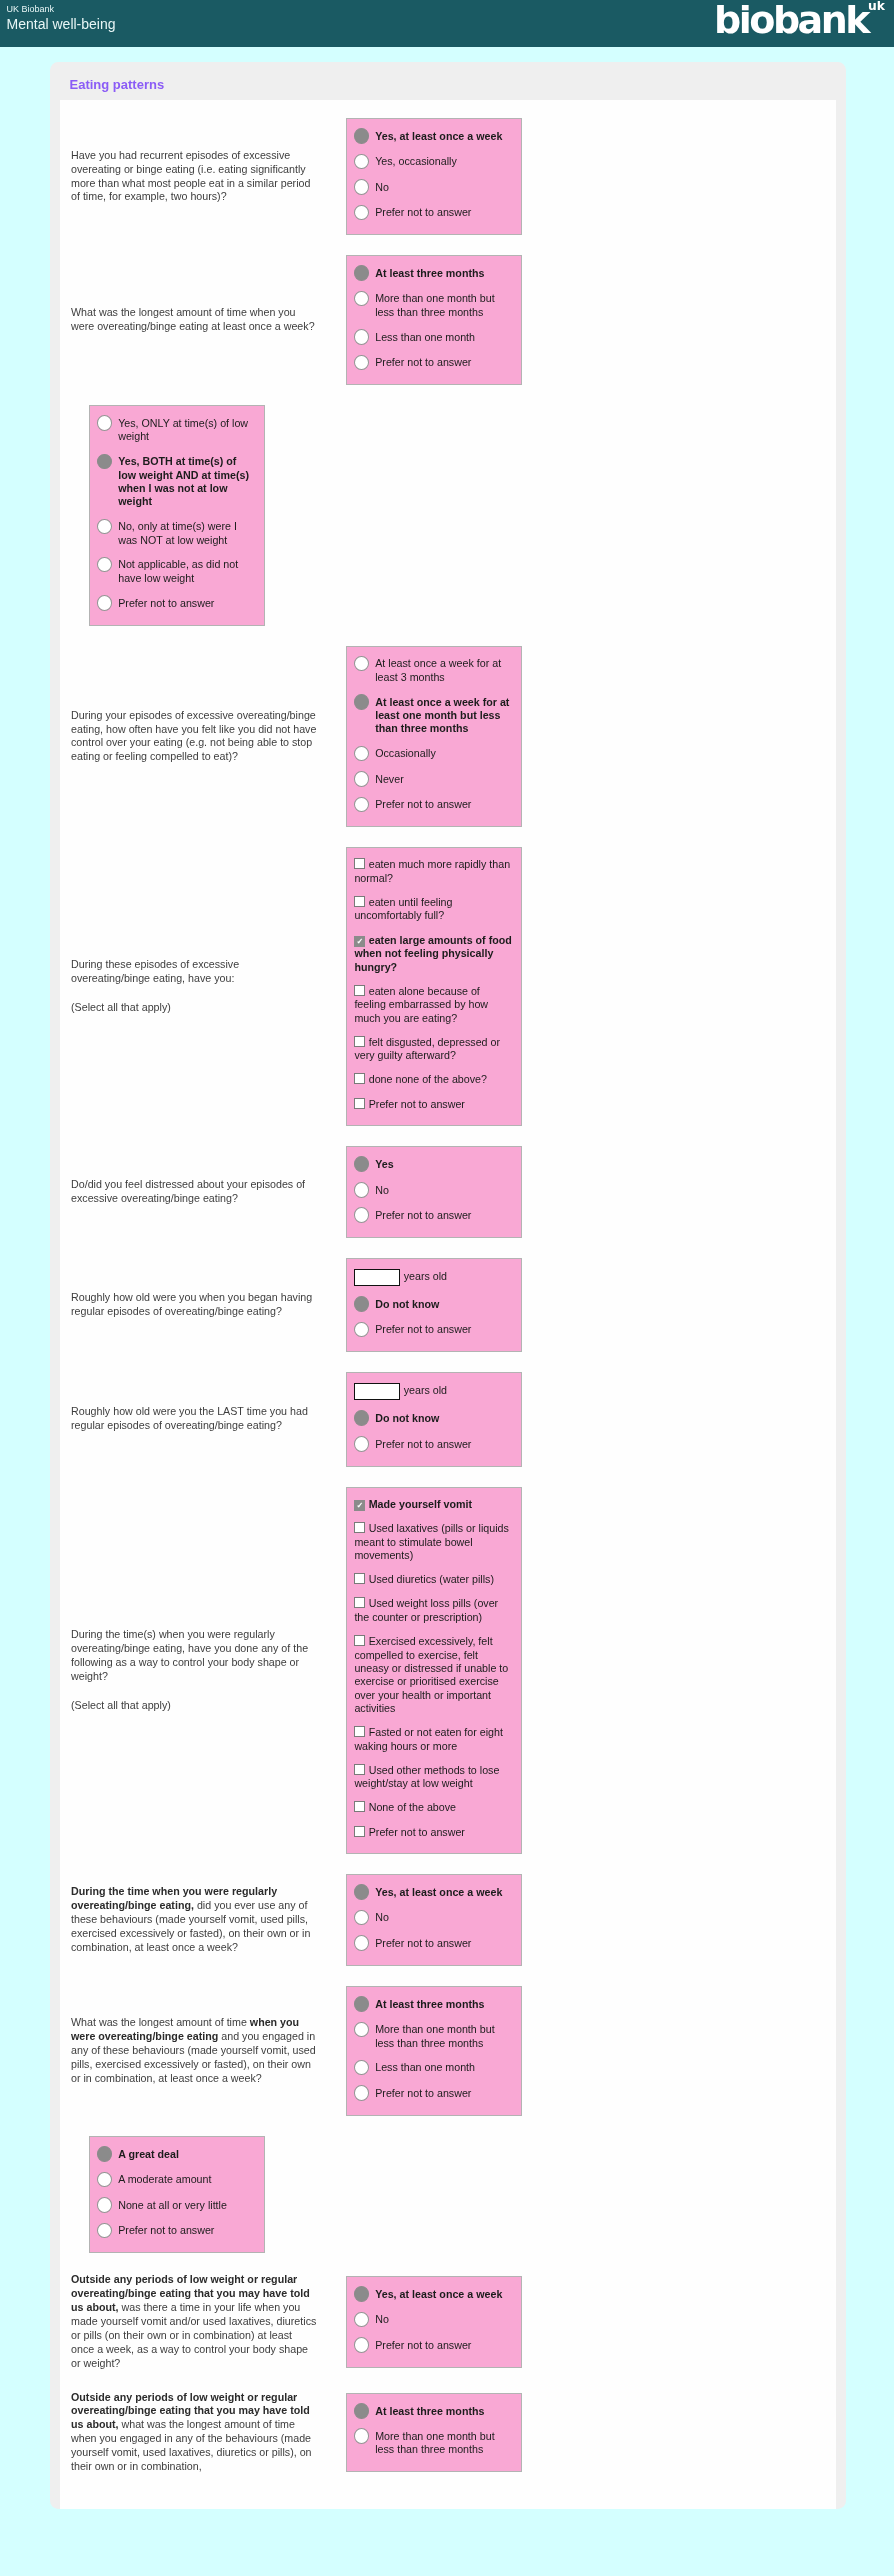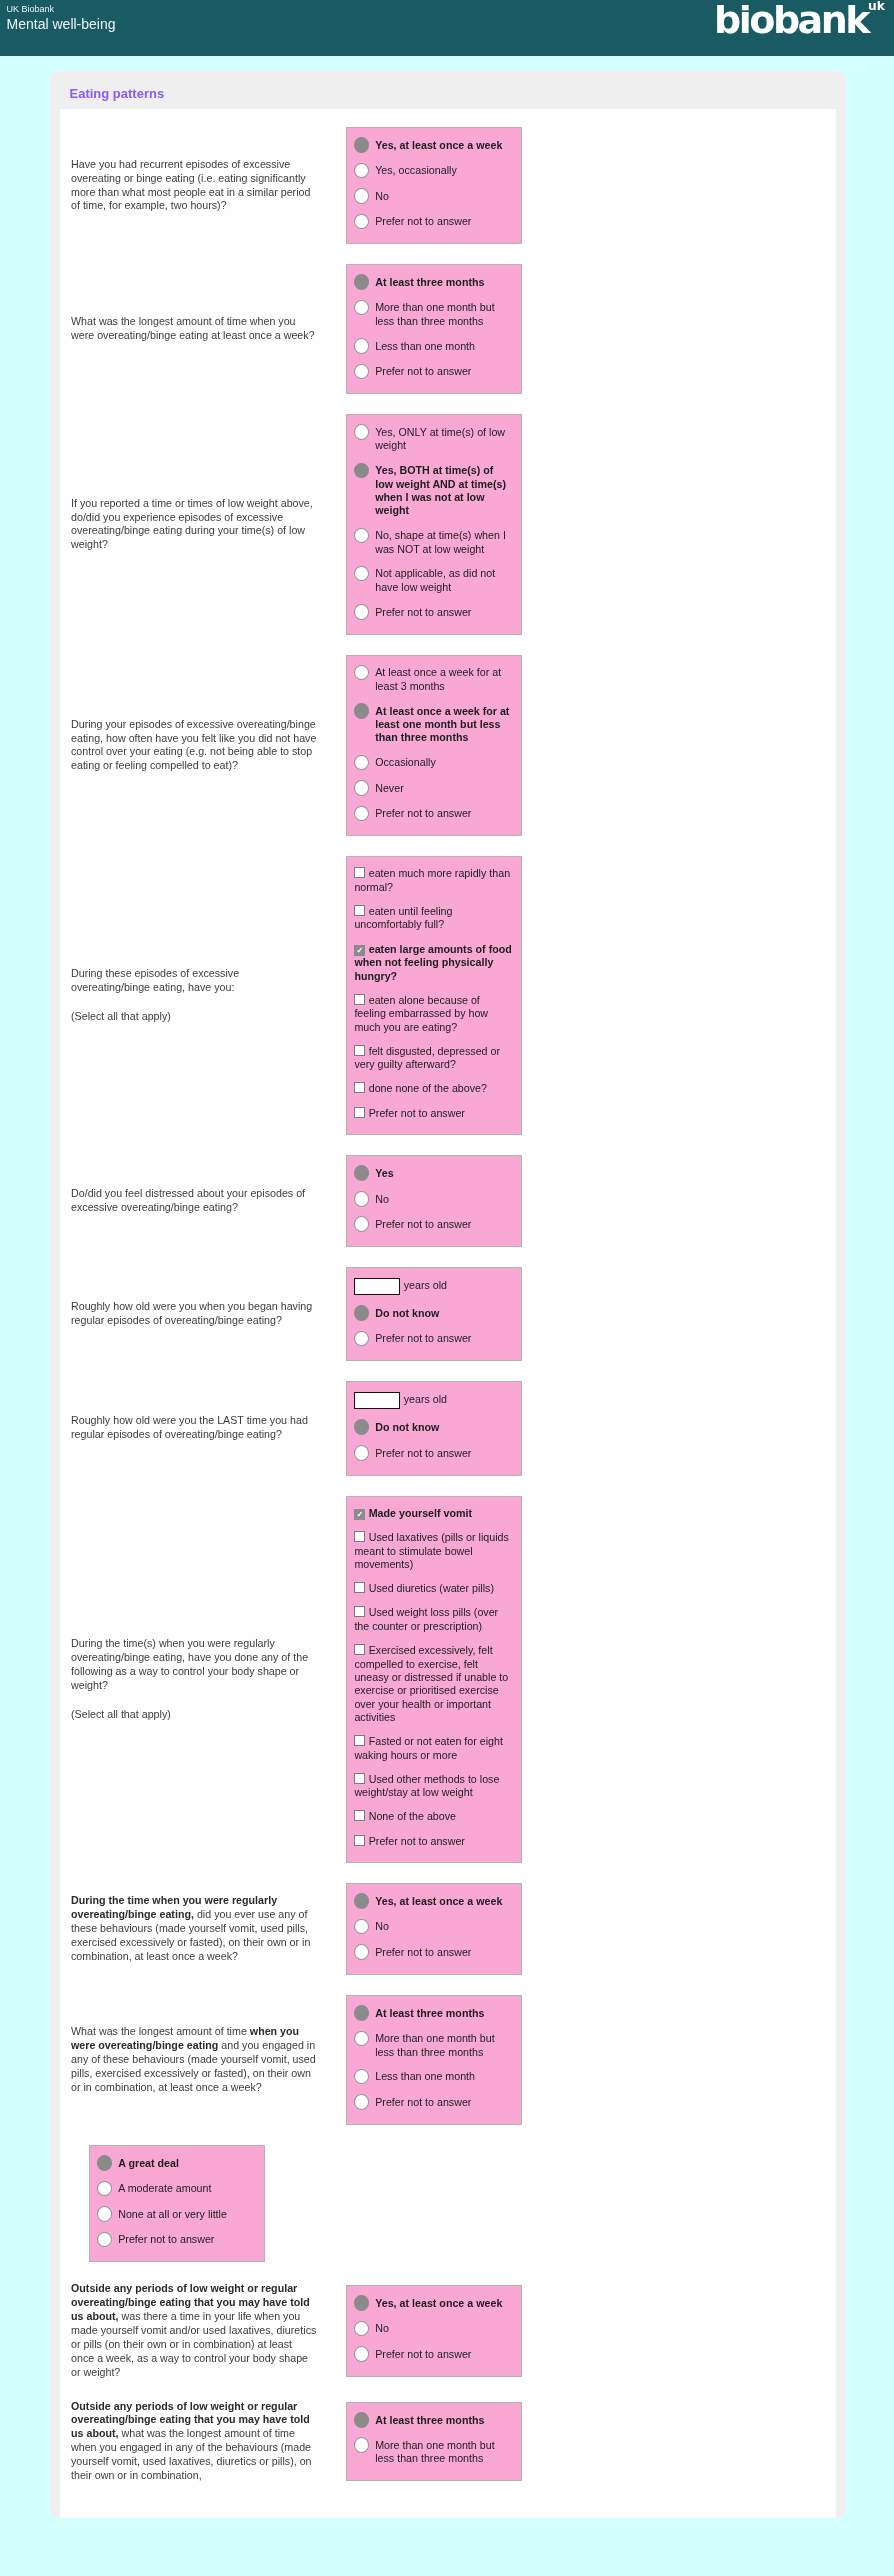--- a/index.html
+++ b/index.html
@@ -5,21 +5,21 @@
   html,body{margin:0;padding:0;}
   body{
     width:895px;
     background:#d4ffff;
     font-family:"Liberation Sans", sans-serif;
     -webkit-font-smoothing:antialiased;
   }
   
   .header{
     background:#1a5a63;
-    height:56px;
+    height:47px;
     position:relative;
     color:#e8f6f6;
     padding:0;
   }
   .header-left{position:absolute;top:4.1px;left:6.6px;}
   .app-title{font-size:9px;line-height:11.5px;}
   .page-subtitle{font-size:14px;line-height:17.3px;}
   .logo{
     position:absolute;top:-1.6px;right:10px;
     font-size:38px;font-weight:bold;color:#ffffff;
@@ -145,33 +145,32 @@
               <span class="radio"></span>
               <span class="lbl">Less than one month</span>
             </div>
             <div class="opt">
               <span class="radio"></span>
               <span class="lbl">Prefer not to answer</span>
             </div>
           </div>
         </div>
         <div class="qrow">
-          <div class="qtext"><span>If you reported a time or times of low weight above, do/did you experience episodes of excessive overeating/binge eating during your time(s) of low weight?</span></div>
           <div class="abox">
             <div class="opt">
               <span class="radio"></span>
               <span class="lbl">Yes, ONLY at time(s) of low weight</span>
             </div>
             <div class="opt sel">
               <span class="radio sel"></span>
               <span class="lbl">Yes, BOTH at time(s) of low weight AND at time(s) when I was not at low weight</span>
             </div>
             <div class="opt">
               <span class="radio"></span>
-              <span class="lbl">No, shape at time(s) when I was NOT at low weight</span>
+              <span class="lbl">No, only at time(s) were I was NOT at low weight</span>
             </div>
             <div class="opt">
               <span class="radio"></span>
               <span class="lbl">Not applicable, as did not have low weight</span>
             </div>
             <div class="opt">
               <span class="radio"></span>
               <span class="lbl">Prefer not to answer</span>
             </div>
           </div>

